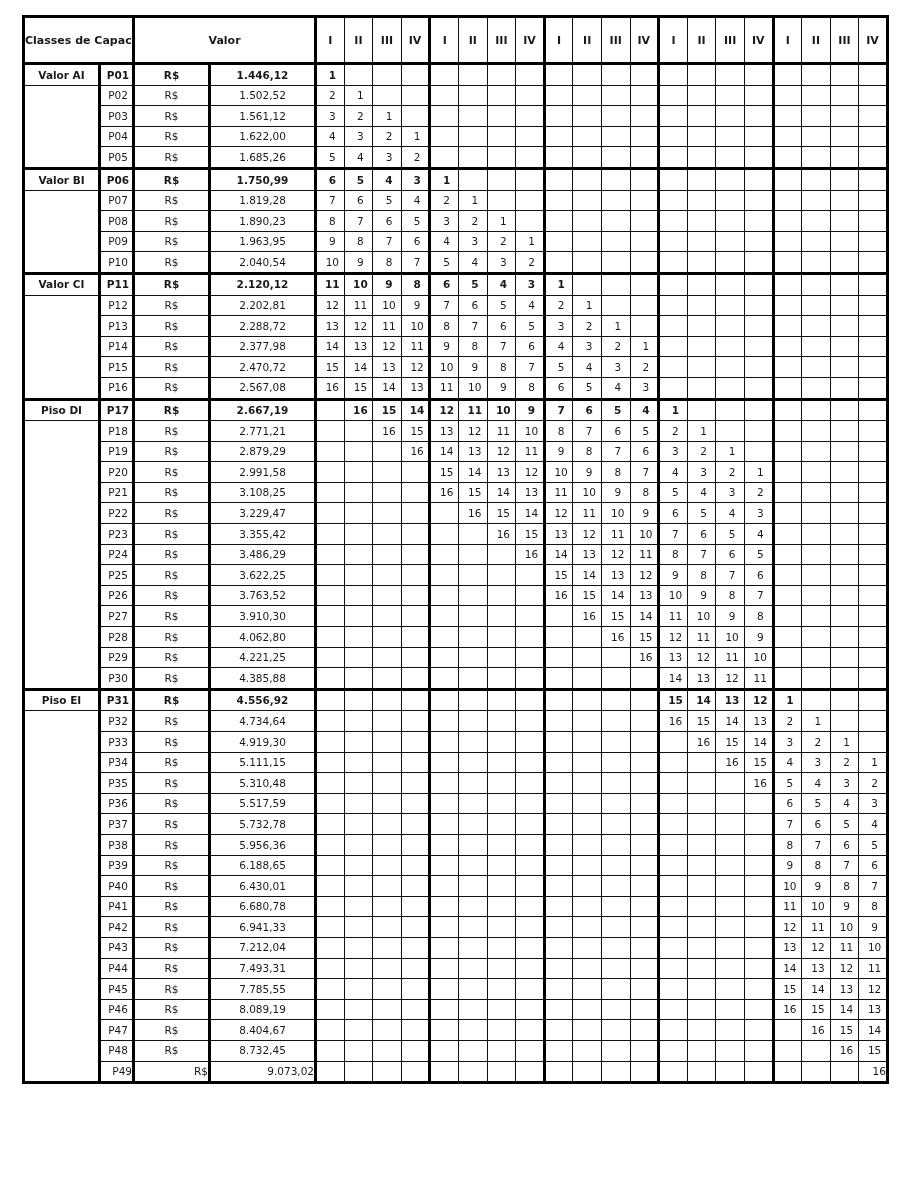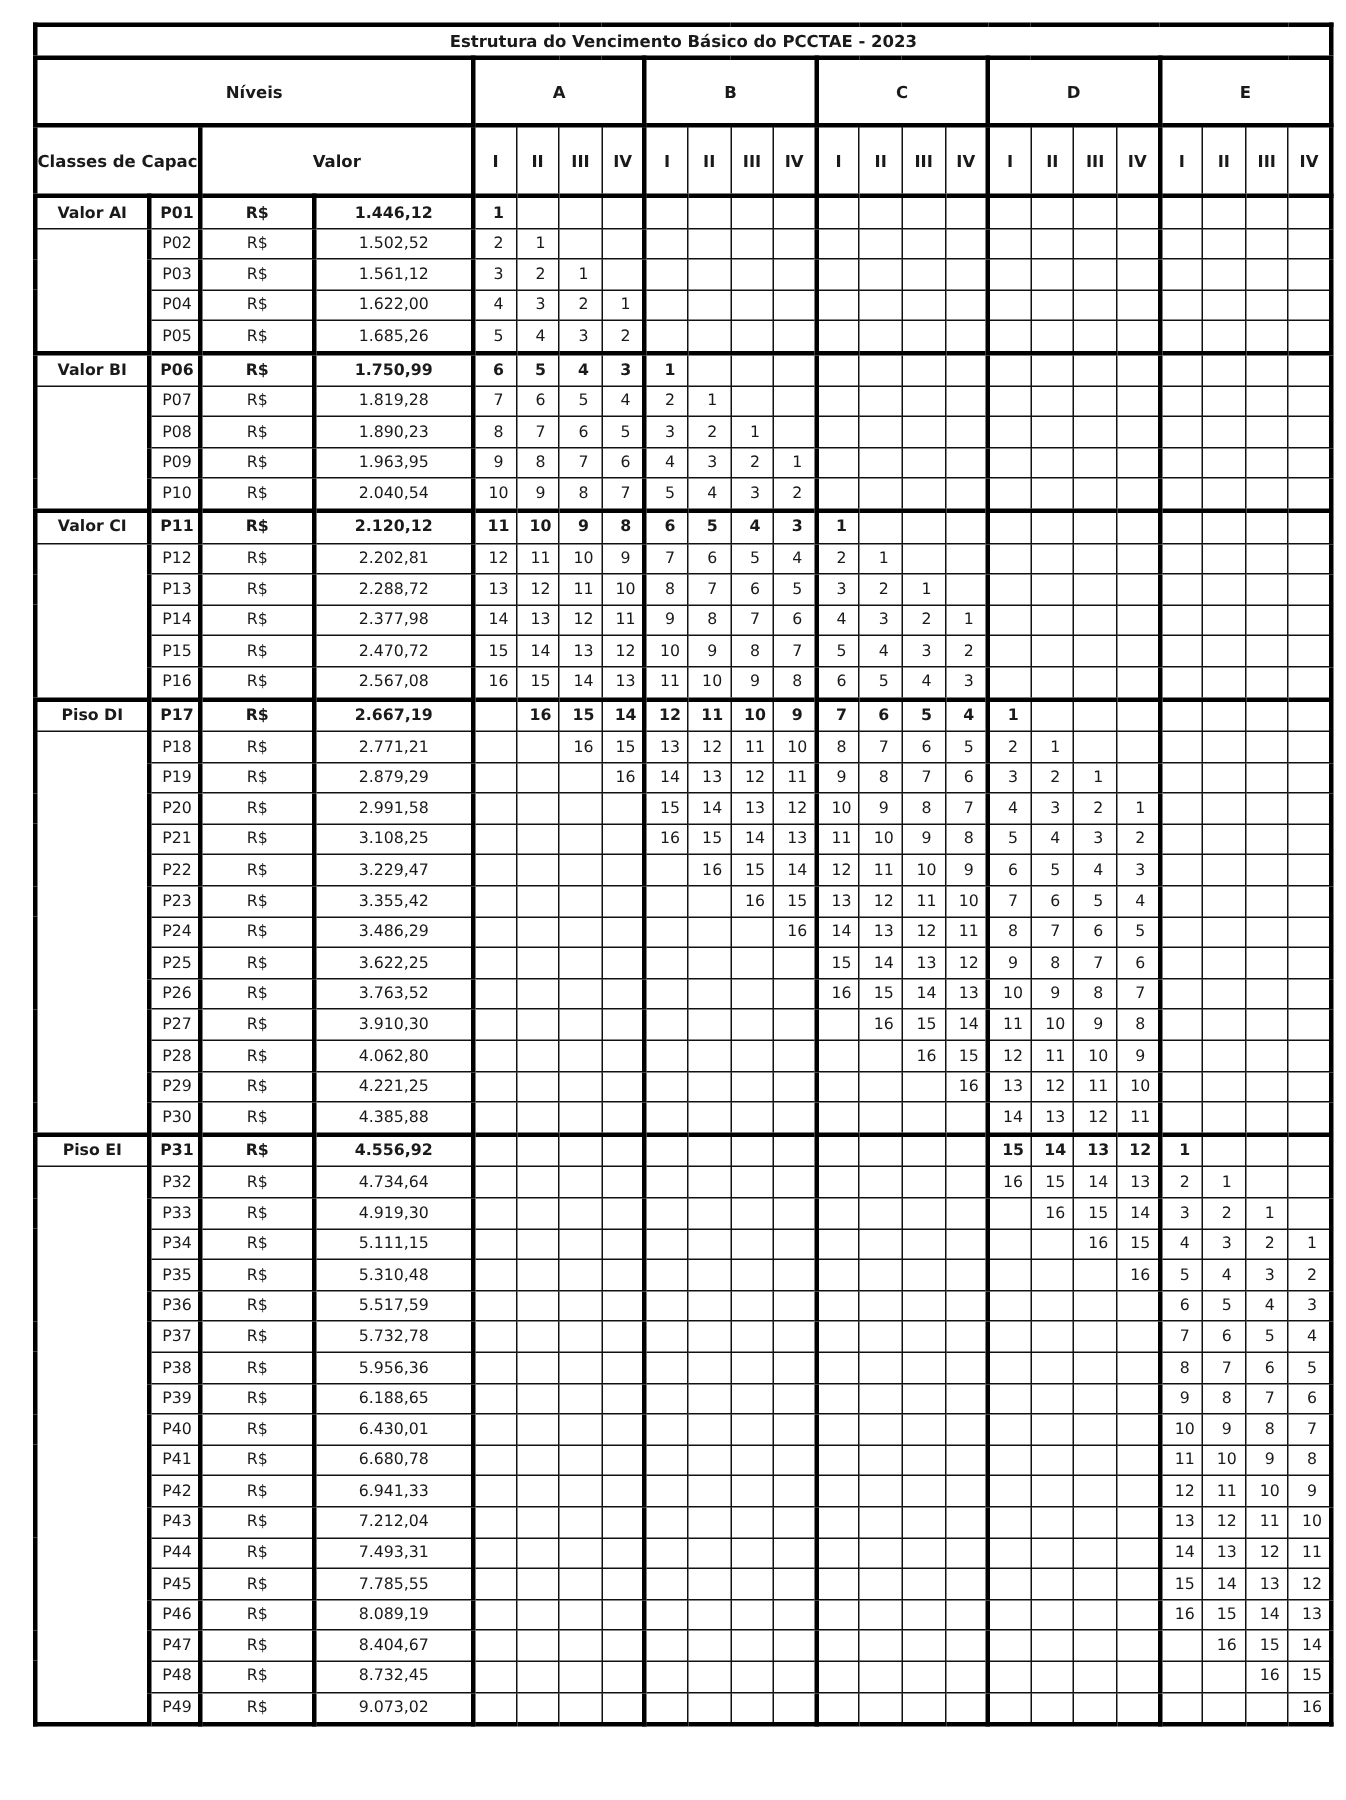--- a/index.html
+++ b/index.html
@@ -16,45 +16,34 @@
   tr.data-row.piso td { font-weight: bold; }
   tr.data-row.piso-start td { border-top: 3px solid #000; }
   td.classe { text-align: center; font-weight: bold; border-right: 3px solid #000 !important; }
   td.classe.empty { border-top: 1px solid #000; border-bottom: none !important; }
   td.pcode { text-align: left; padding-left: 3px !important; border-right: 3px solid #000 !important; }
   td.rs { border-right: 3px solid #000 !important; }
   td.valor { border-right: 3px solid #000 !important; }
   td.grp-end { border-right: 3px solid #000 !important; }
   td.cell { text-align: left; padding-left: 4px !important; }
   td.classe-head { white-space: normal; line-height: 1.55; }
-  tr.data-row:last-child td { border-bottom: 3px solid #000; }
+  tr.data-row:last-child td { border-bottom: 3px solid #000; text-align: right; }
 </style>
 </head>
 <body>
 
 <table class="pcc">
   <colgroup>
     <col style="width:76px">
       <col style="width:34px">
       <col style="width:76px">
       <col style="width:106px">
     <col span="20" style="width:28.6px">
   </colgroup>
   <tbody id="tbody">
-    <tr class="title-row">
-      <td colspan="24">Estrutura do Vencimento Básico do PCCTAE - 2023</td>
-    </tr>
-    <tr class="niveis-row" id="niveis-row">
-      <td colspan="4" class="valor">Níveis</td>
-    <td colspan="4" class="grp-end">A</td>
-        <td colspan="4" class="grp-end">B</td>
-        <td colspan="4" class="grp-end">C</td>
-        <td colspan="4" class="grp-end">D</td>
-        <td colspan="4" class="grp-end">E</td>
-      </tr>
     <tr class="head-row" id="head-row">
       <td colspan="2" class="classe classe-head">Classes de Capacitação</td>
       <td colspan="2" class="valor">Valor</td>
     <td>I</td>
         <td>II</td>
         <td>III</td>
         <td class="grp-end">IV</td>
         <td>I</td>
         <td>II</td>
         <td>III</td>

